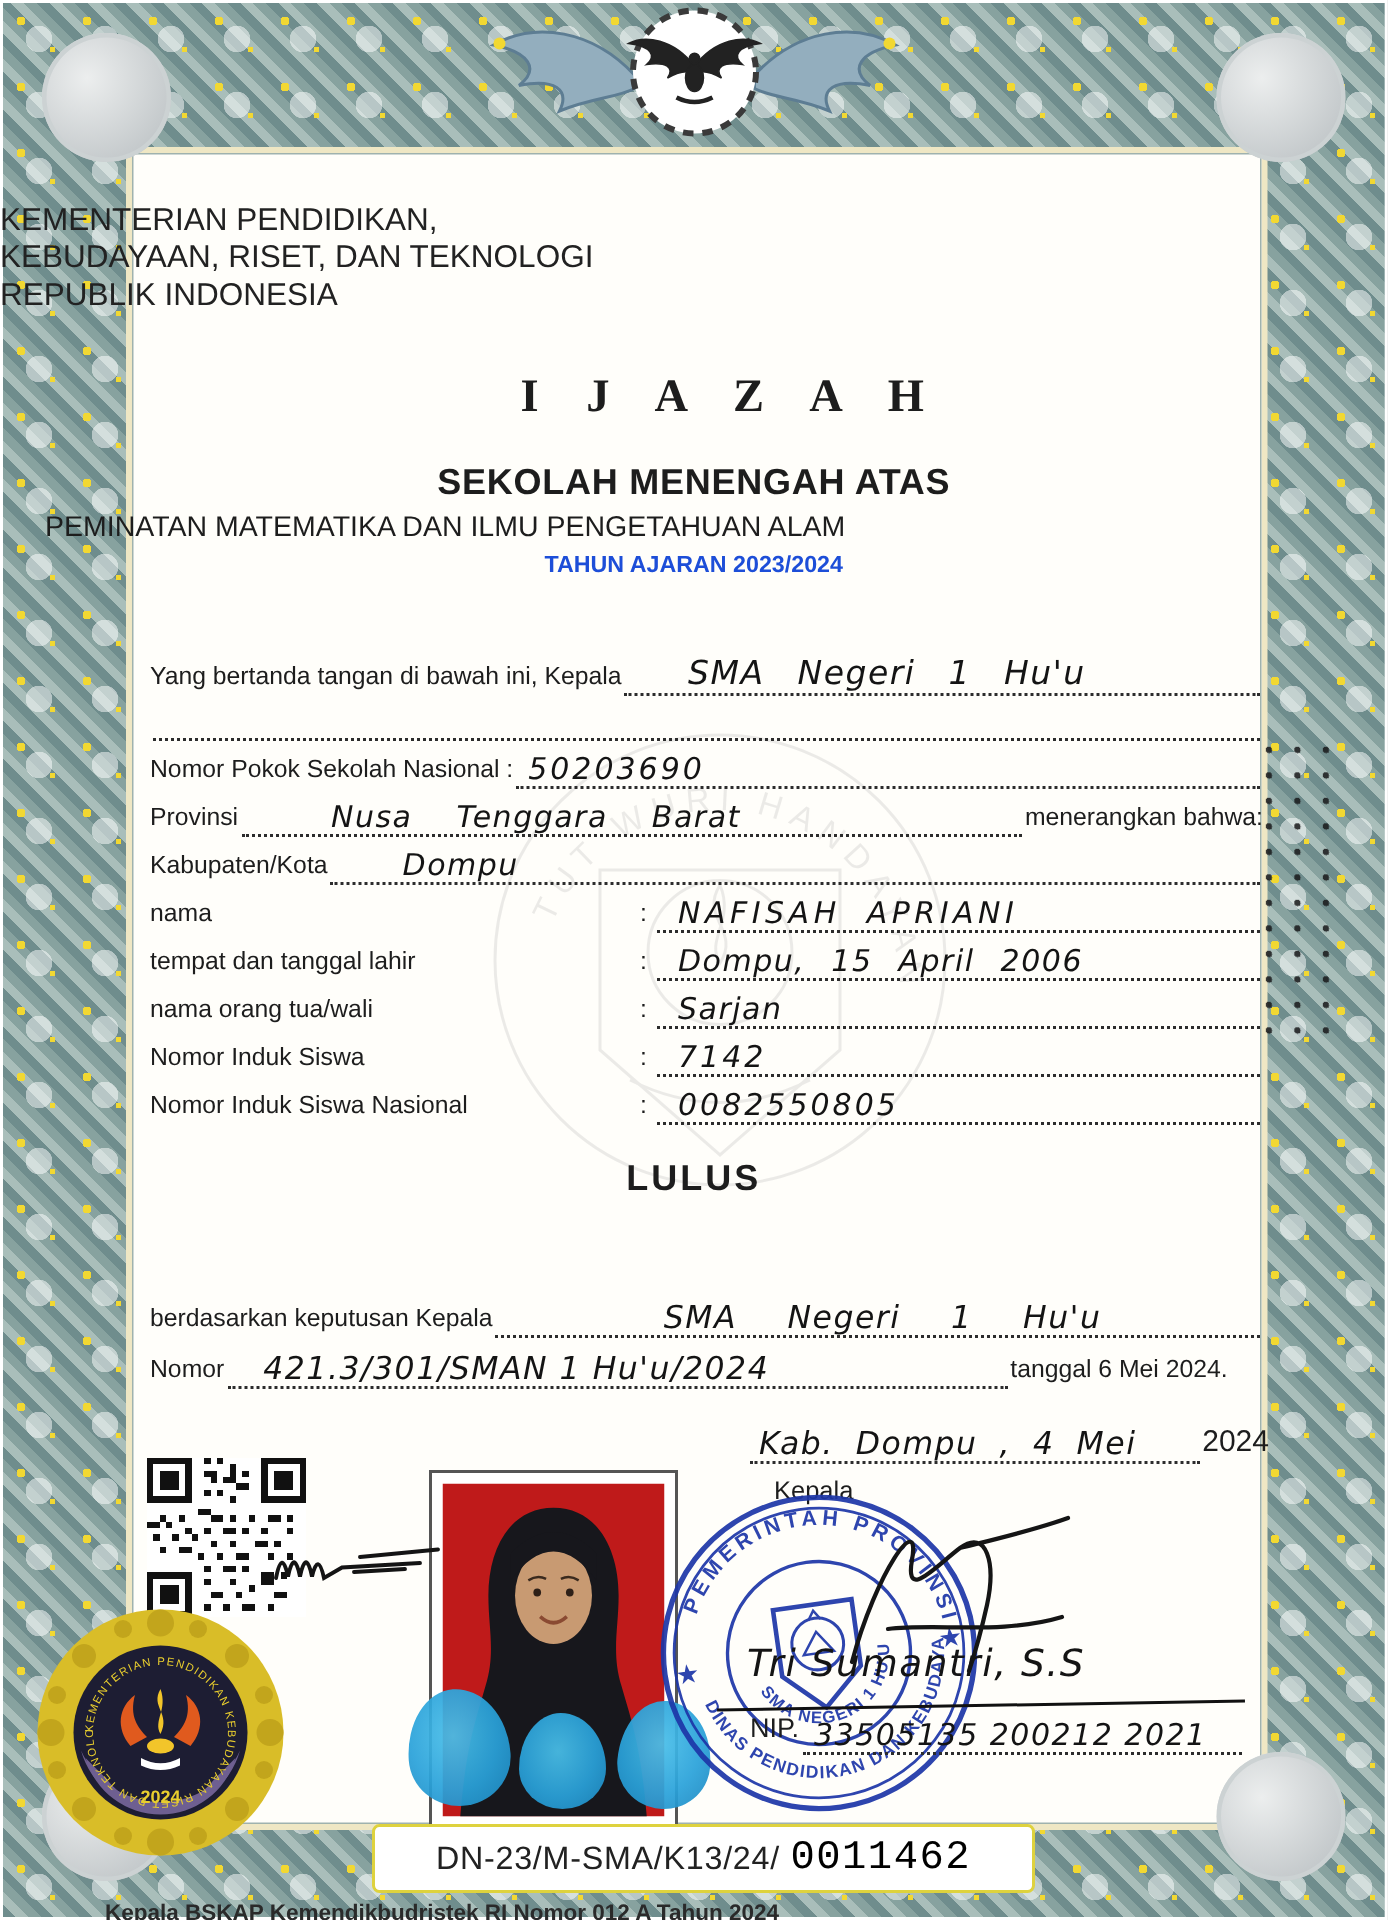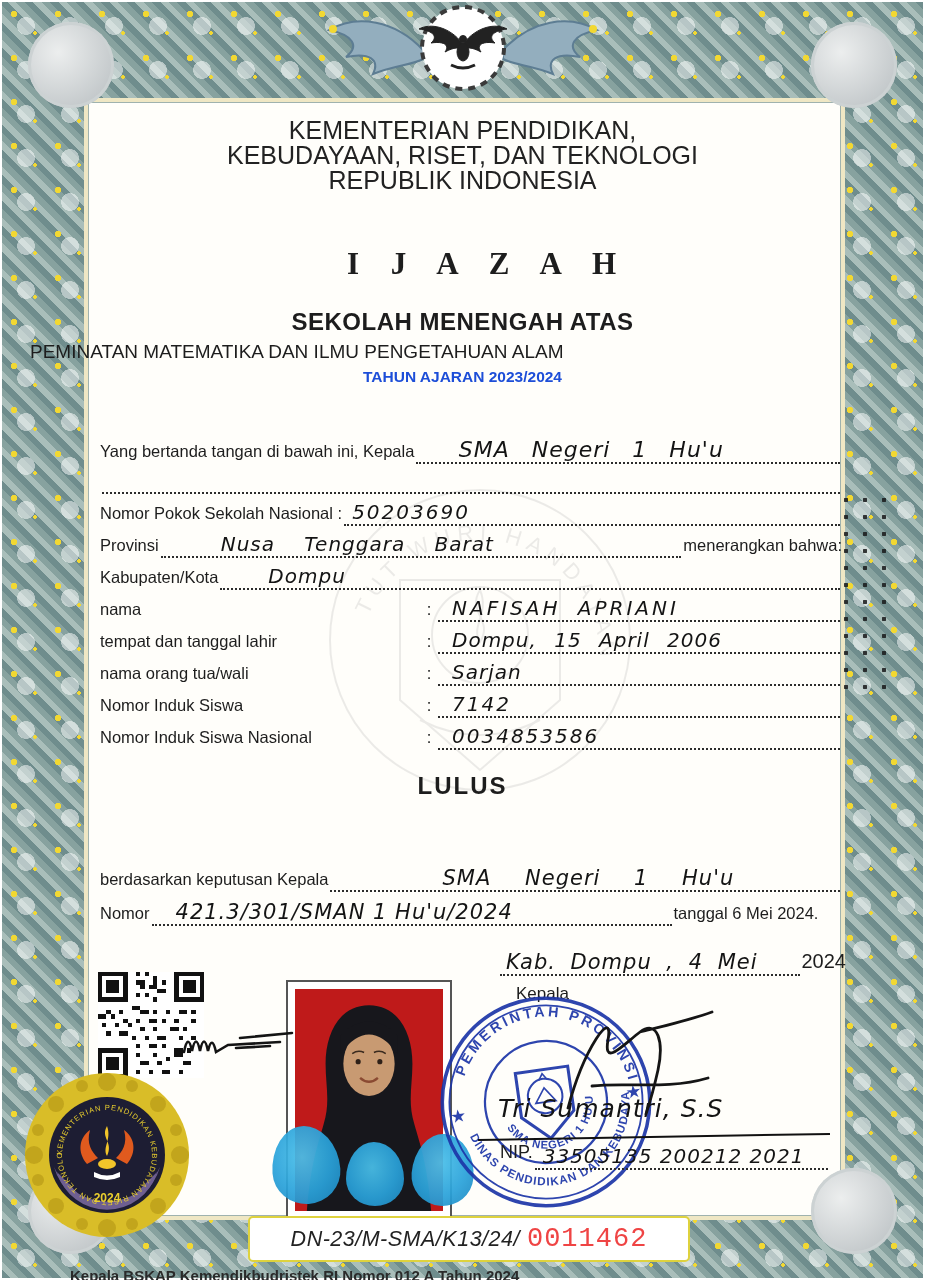--- a/index.html
+++ b/index.html
@@ -16,22 +16,22 @@
   .inner{position:absolute;left:88px;right:84px;top:102px;bottom:64px;background:#fffefa;
     border:1px solid #9fb2ae;box-shadow:0 0 0 4px #efe7c4;}
   .corner{position:absolute;width:86px;height:86px;border-radius:50%;
     background:radial-gradient(circle at 35% 35%,#eceeee,#b6bcbf);
     box-shadow:inset 0 0 0 3px #ccd2d3;z-index:2;}
   .sec-dots{position:absolute;left:838px;top:492px;width:58px;height:198px;z-index:3;opacity:.85;
     background-image:radial-gradient(circle 2.2px at 8px 8px,#18181a 96%,transparent);
     background-size:19px 17px;}
   .content-layer{position:absolute;inset:0;z-index:4;}
   
-  .ministry{position:absolute;top:118px;left:0;width:100%;text-align:center;
-    font-size:25px;line-height:25px;color:#222;}
+  .ministry{position:absolute;top:134px;left:0;width:100%;text-align:left;
+    font-size:21px;line-height:25px;color:#222;}
   .title{position:absolute;top:246px;left:0;width:100%;text-align:center;
     font-family:"Liberation Serif",serif;font-weight:bold;font-size:31px;letter-spacing:12px;margin-left:25px;}
   .sub1{position:absolute;top:308px;left:0;width:100%;text-align:center;font-size:24px;font-weight:bold;letter-spacing:.5px;}
   .sub2{position:absolute;top:341px;left:0;width:100%;font-size:19px;padding-left:30px;}
   .sub3{position:absolute;top:368px;left:0;width:100%;text-align:center;font-size:15.5px;font-weight:bold;color:#1d4ed8;}
   .form{position:absolute;left:100px;width:742px;top:428px;}
   .row{display:flex;align-items:flex-end;height:32px;position:relative;font-size:16.5px;}
   .row.tall{height:36px;}
   .lbl{white-space:nowrap;padding-bottom:3px;}
   .w-label{width:322px;}
@@ -67,22 +67,22 @@
   .fp2{left:346px;top:1142px;width:58px;height:64px;}
   .fp3{left:412px;top:1134px;width:62px;height:72px;transform:rotate(5deg);}
   .stamp{position:absolute;left:424px;top:980px;width:244px;height:244px;z-index:7;
     transform:rotate(-8deg);opacity:.92;}
   .sig-student{position:absolute;left:178px;top:1008px;width:150px;height:70px;z-index:6;}
   .sig-principal{position:absolute;left:540px;top:986px;width:190px;height:150px;z-index:9;}
   .goldseal{position:absolute;left:24px;top:1072px;width:166px;height:166px;z-index:6;}
   .serial{position:absolute;left:248px;top:1216px;width:438px;height:42px;background:#fff;
     border:2px solid #ded23e;border-radius:5px;display:flex;align-items:center;justify-content:center;
     gap:7px;z-index:5;}
-  .serial .pfx{font-size:21.5px;color:#222;letter-spacing:.5px;font-style:italic;}
-  .serial .num{font-family:"Liberation Mono",monospace;font-size:27px;color:#ef4444;letter-spacing:1px;}
+  .serial .pfx{font-size:21.5px;color:#222;letter-spacing:.5px;}
+  .serial .num{font-family:"Liberation Mono",monospace;font-size:27px;color:#000000;letter-spacing:1px;}
   .footer{position:absolute;left:70px;top:1267px;font-size:15px;font-weight:bold;color:#2a2a2a;
     white-space:nowrap;z-index:6;}
   .watermark{position:absolute;left:300px;top:470px;width:360px;height:340px;opacity:.16;z-index:1;}
   .hdr-ornament{position:absolute;left:50%;top:2px;transform:translateX(-50%);z-index:5;}
 </style>
 </head>
 <body>
 
 <div class="page">
 
@@ -195,21 +195,21 @@
         <span class="lbl w-label">Nomor Induk Siswa</span>
         <span class="colon">:</span>
         <span class="fill">
           <span class="hw" style="left:14px;letter-spacing:2px;">7142</span>
         </span>
       </div>
       <div class="row">
         <span class="lbl w-label">Nomor Induk Siswa Nasional</span>
         <span class="colon">:</span>
         <span class="fill">
-          <span class="hw" style="left:14px;letter-spacing:2px;">0034853586</span>
+          <span class="hw" style="left:14px;letter-spacing:2px;">0082550805</span>
         </span>
       </div>
     </div>
 
     <div class="lulus">LULUS</div>
 
     <div class="decision">
       <div class="row">
         <span class="lbl">berdasarkan keputusan Kepala</span>
         <span class="fill">

